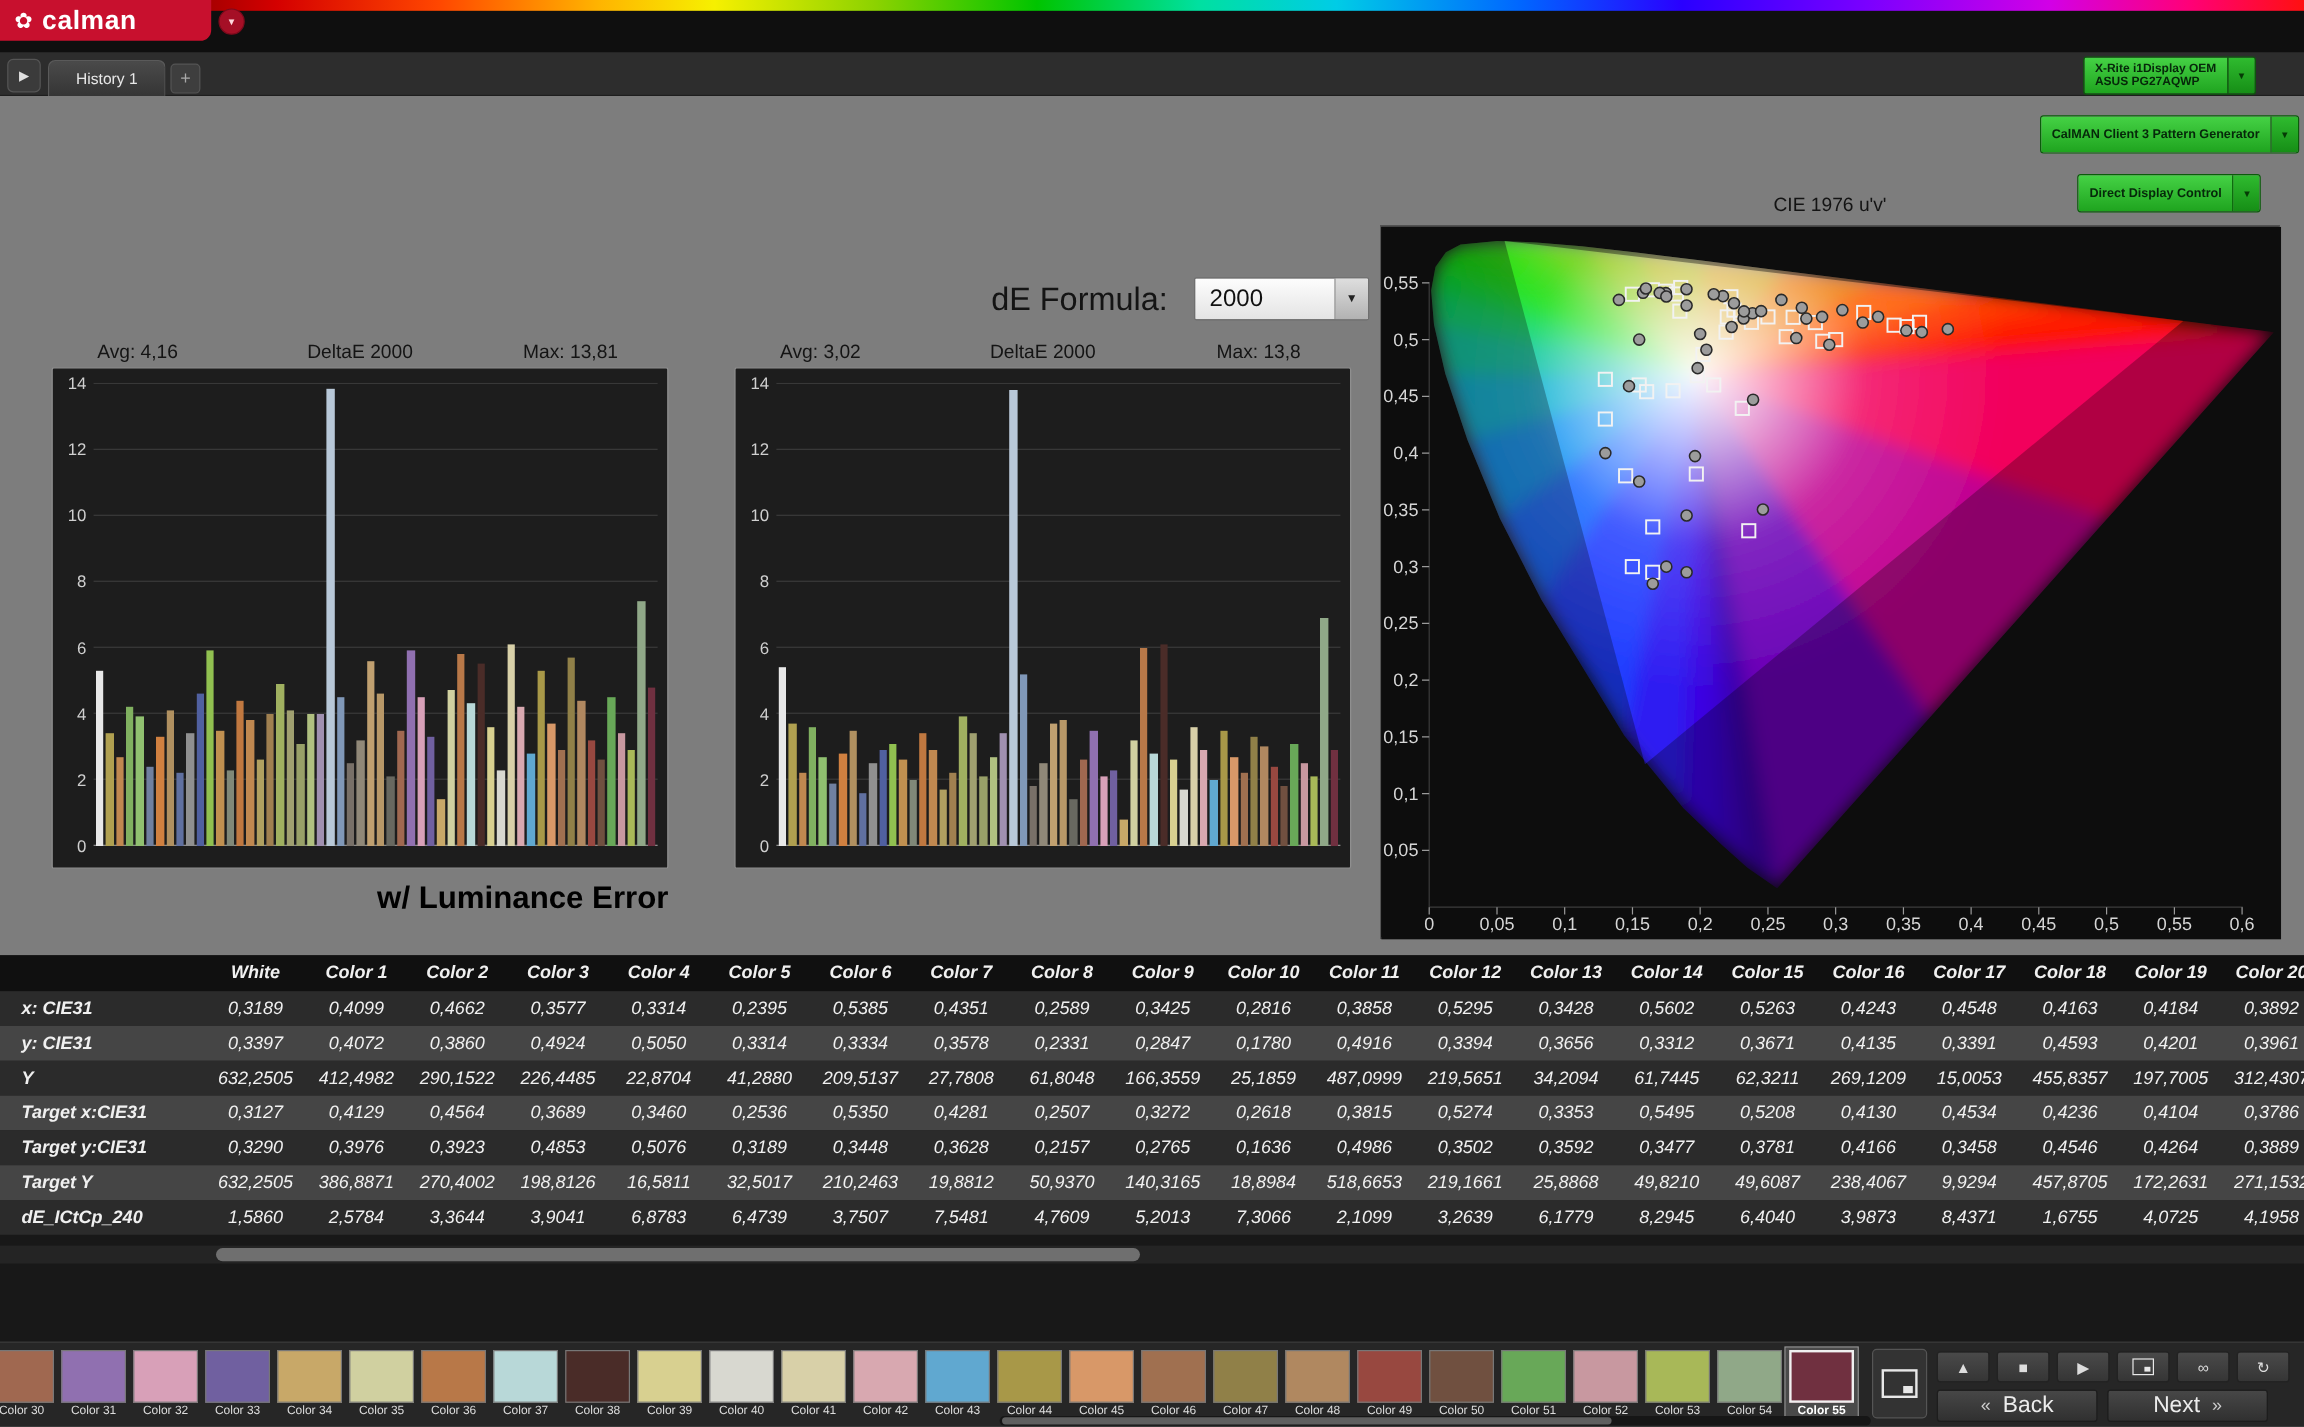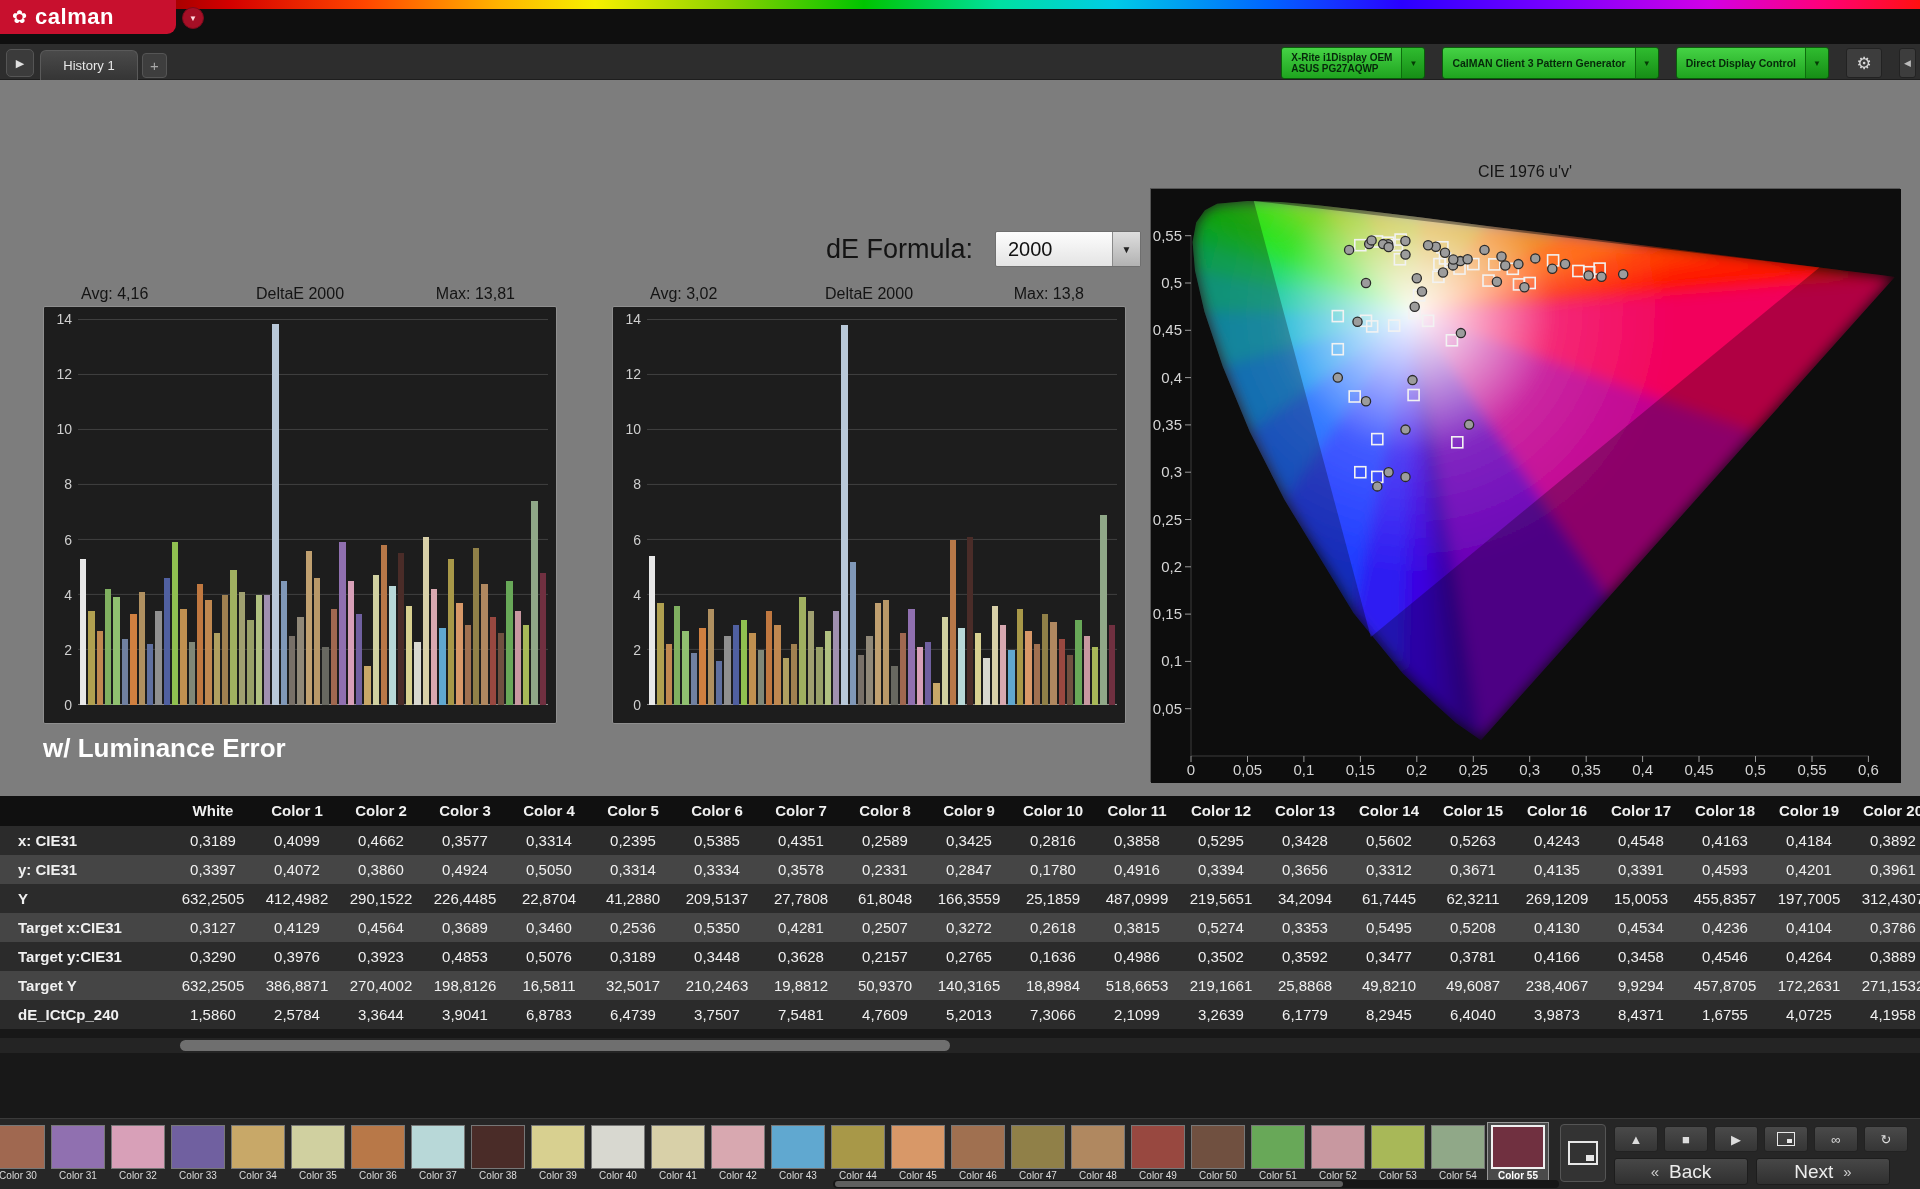--- a/index.html
+++ b/index.html
@@ -18,21 +18,21 @@
 
   .tabbar{position:absolute;top:44px;left:0;width:1920px;height:36px;background:#2d2d2d;border-bottom:1px solid #1e1e1e;box-sizing:border-box;}
   .navbtn{position:absolute;top:49px;left:6px;width:26px;height:26px;background:#3b3b3b;border:1px solid #555;border-radius:5px;
     color:#e0e0e0;font-size:11px;display:flex;align-items:center;justify-content:center;}
   .tab{position:absolute;top:50px;left:40px;width:98px;height:30px;background:linear-gradient(#4a4a4a,#353535);
     border:1px solid #5a5a5a;border-bottom:none;border-radius:6px 6px 0 0;color:#e8e8e8;font-size:13px;
     display:flex;align-items:center;justify-content:center;box-sizing:border-box;}
   .tabadd{position:absolute;top:53px;left:142px;width:23px;height:23px;background:#3e3e3e;border:1px solid #555;
     border-radius:4px;color:#a8a8a8;font-size:15px;display:flex;align-items:center;justify-content:center;}
 
-  .devices{position:absolute;top:47px;right:4px;display:flex;gap:17px;align-items:center;}
+  .devices{position:absolute;top:47px;right:4px;display:flex;gap:17px;align-items:center;flex-direction:column;}
   .devbtn{display:flex;height:30px;border:1px solid #0a5c0a;border-radius:3px;overflow:hidden;}
   .devmain{background:linear-gradient(#45d245,#1fa41f);color:#06280a;font-weight:bold;
     display:flex;flex-direction:column;justify-content:center;padding:0 9px;font-size:10px;line-height:11px;white-space:nowrap;}
   .devmain.single{font-size:10.5px;}
   .devchev{width:22px;background:linear-gradient(#2fbb2f,#168e16);border-left:1px solid #0d6d0d;
     display:flex;align-items:center;justify-content:center;color:#053a05;font-size:8px;}
   .sqbtn{width:36px;height:30px;background:#3d3d3d;border:1px solid #222;border-radius:3px;color:#d8d8d8;
     font-size:17px;display:flex;align-items:center;justify-content:center;box-sizing:border-box;}
   .edgebtn{width:17px;height:30px;background:#3d3d3d;border:1px solid #222;border-radius:3px;color:#bbb;
     font-size:9px;display:flex;align-items:center;justify-content:center;box-sizing:border-box;}
@@ -54,31 +54,31 @@
   .chart-head .max{margin-left:auto;margin-right:42px;}
   .chart-panel{position:absolute;top:306px;width:514px;height:418px;background:#1d1d1d;border:1px solid #8f8f8f;
     border-radius:2px;box-sizing:border-box;}
   .ylabels{position:absolute;left:4px;top:12px;bottom:18px;width:26px;}
   .ylabels span{position:absolute;right:2px;transform:translateY(-50%);font-size:14px;color:#cfcfcf;}
   .plot{position:absolute;left:34px;right:8px;top:12px;bottom:18px;}
   .grid{position:absolute;inset:0;border-bottom:1px solid #8d8d8d;
     background-image:linear-gradient(to bottom,#3f3f3f 1px,transparent 1px);background-size:100% 14.2857%;}
   .bars{position:absolute;inset:0;display:flex;align-items:flex-end;gap:2px;padding:0 2px;}
   .bar{flex:1;min-width:1px;}
-  .chart-cap{position:absolute;top:733px;width:514px;text-align:left;font-size:26px;font-weight:bold;color:#ffffff;}
+  .chart-cap{position:absolute;top:733px;width:514px;text-align:right;font-size:26px;font-weight:bold;color:#000000;}
 
   
   .cie-title{position:absolute;left:1150px;top:163px;width:750px;text-align:center;font-size:16px;color:#141414;}
   .cie-panel{position:absolute;left:1150px;top:188px;width:750px;height:594px;background:#0d0d0d;border:1px solid #555;box-sizing:border-box;}
   .cie-panel svg{position:absolute;inset:0;}
   .rgbbox{position:absolute;right:9px;bottom:40px;background:rgba(18,18,18,.88);color:#fff;font-size:27px;
     padding:5px 18px;white-space:nowrap;}
 
   
-  .tablewrap{position:absolute;top:796px;left:0;width:1920px;height:393px;background:#181818;overflow:hidden;}
+  .tablewrap{position:absolute;top:796px;left:0;width:1920px;height:393px;background:#181818;overflow:hidden;font-style:italic;}
   .trow{display:flex;height:29px;line-height:29px;color:#f0f0f0;font-size:15px;white-space:nowrap;}
   .trow.thead{height:30px;line-height:30px;background:#101010;font-weight:bold;}
   .tlabel{width:171px;flex:none;padding-left:18px;font-weight:bold;box-sizing:border-box;overflow:hidden;}
   .tcell{width:84px;flex:none;text-align:center;overflow:hidden;}
   .trow.even{background:#2b2b2b;}
   .trow.odd{background:#454545;}
   .hscroll{position:absolute;top:1038px;left:0;width:1920px;height:15px;background:#242424;}
   .hscroll .handle{position:absolute;left:180px;top:2px;width:770px;height:11px;background:#6f6f6f;border-radius:6px;}
 
   

